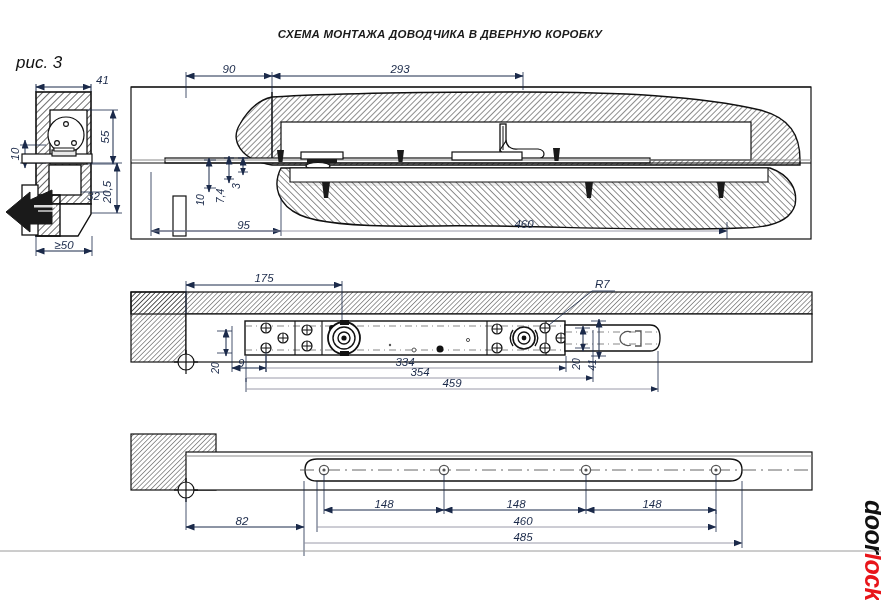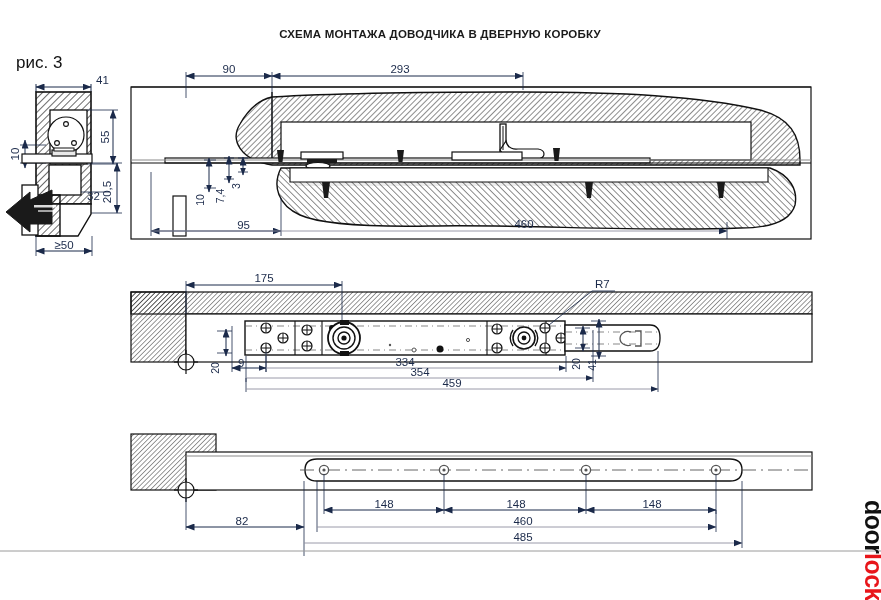--- a/index.html
+++ b/index.html
@@ -1,19 +1,19 @@
 <!DOCTYPE html>
 <html><head>
 <meta charset="utf-8">
 <style>
   html,body{margin:0;padding:0;background:#ffffff;}
   body{width:881px;height:600px;overflow:hidden;
        font-family:"Liberation Sans","DejaVu Sans",sans-serif;
        position:relative;color:#1a1a2e;}
-  #stage{position:absolute;left:0;top:0;width:881px;height:420px;}
+  #stage{position:absolute;left:0;top:0;width:881px;height:420px;font-style:italic;}
   svg{display:block;}
   .dimtxt{font-family:"Liberation Sans","DejaVu Sans",sans-serif;
           font-size:11.5px;fill:#1b2a4a;}
   .dimtxt.sm{font-size:10.5px;}
   .title{font-family:"Liberation Sans","DejaVu Sans",sans-serif;
          font-size:11.5px;font-weight:700;fill:#1a1a1a;letter-spacing:.2px;}
   .figlbl{font-family:"Liberation Sans","DejaVu Sans",sans-serif;
           font-size:17px;fill:#111;}
   .wm{font-family:"Liberation Sans","DejaVu Sans",sans-serif;
       font-size:25px;font-weight:700;letter-spacing:-0.5px;}

